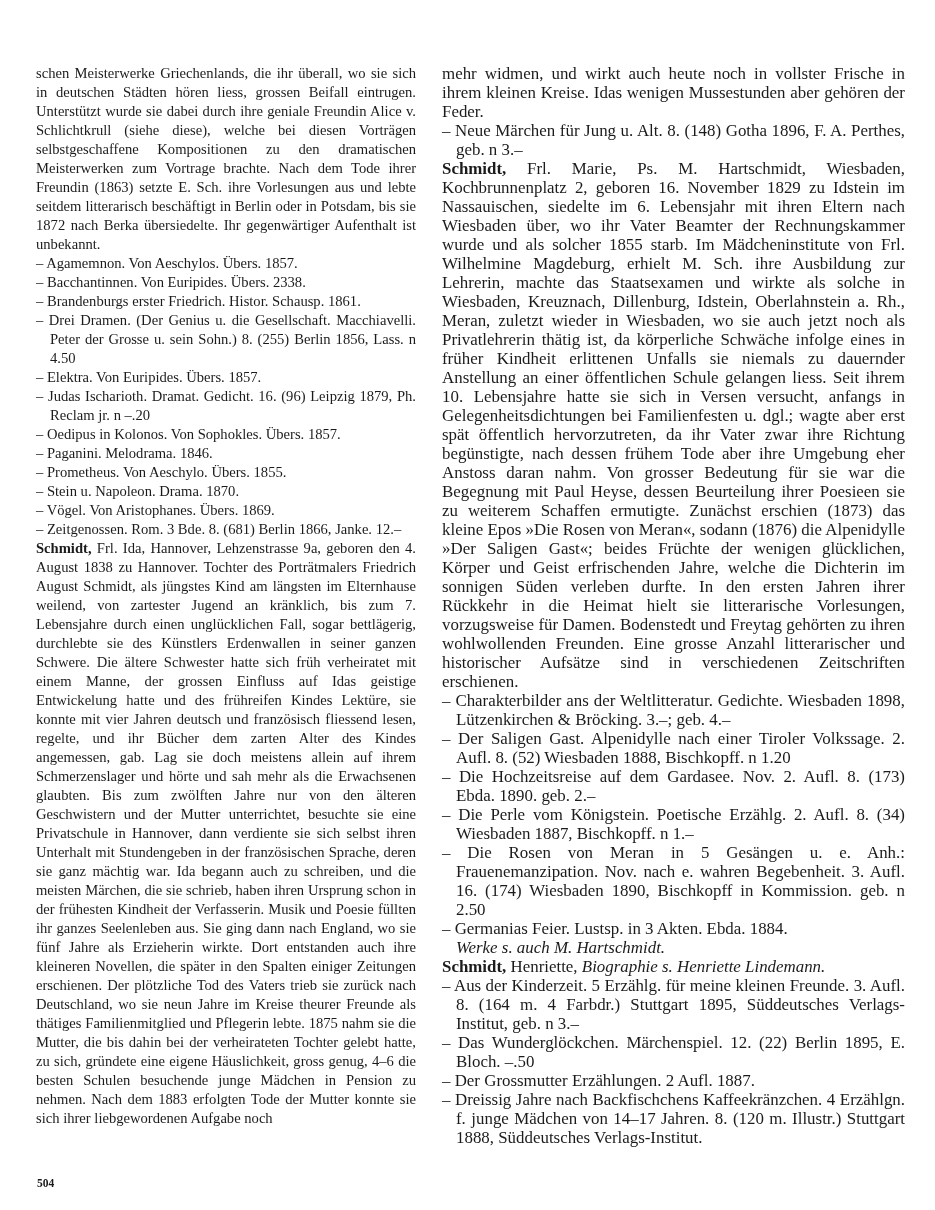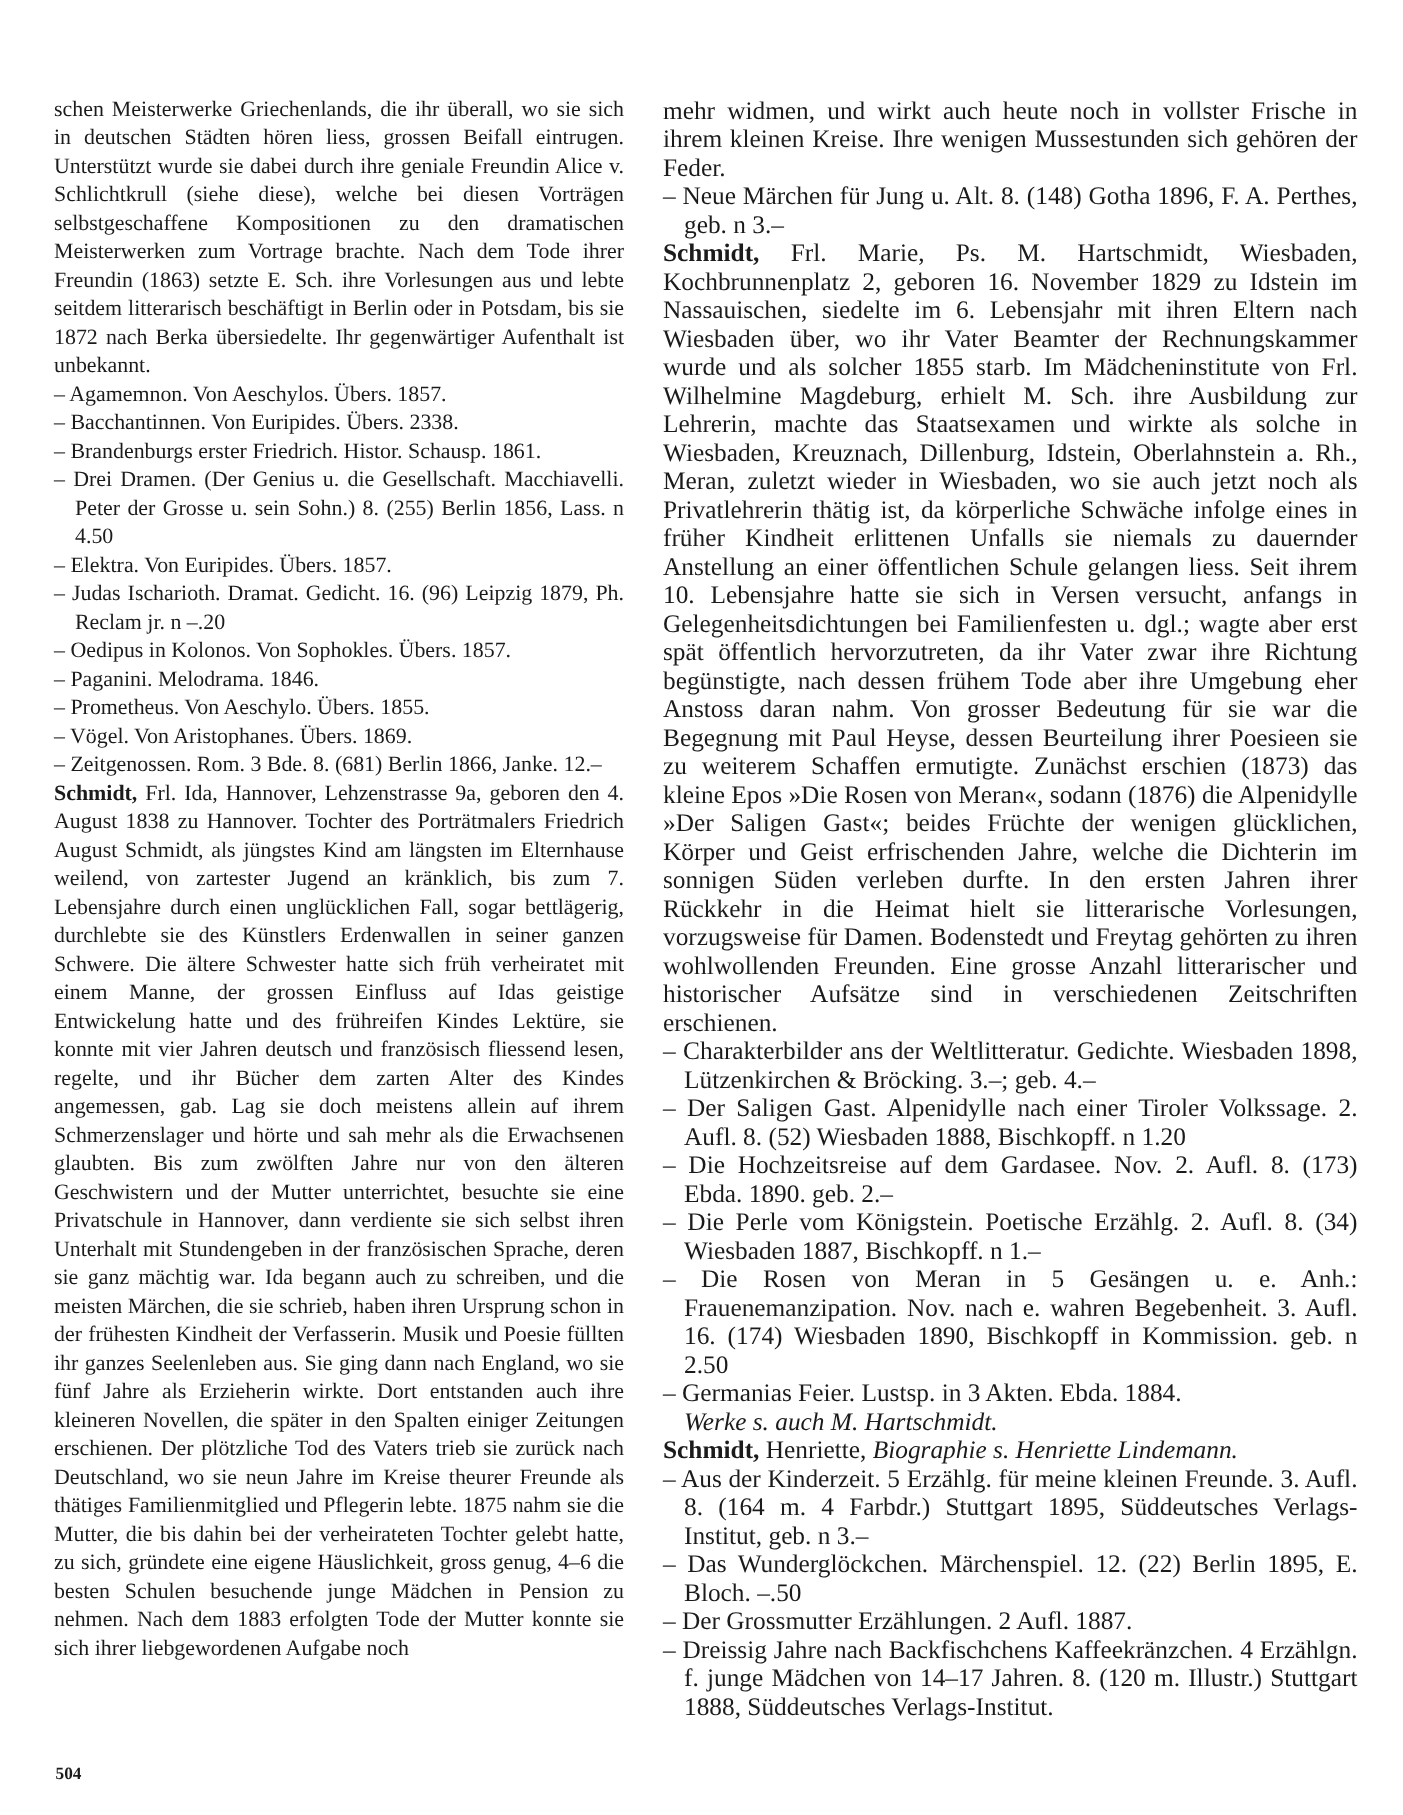--- a/index.html
+++ b/index.html
@@ -86,29 +86,30 @@
       <div class="work-list">
           <div class="work-item">– Agamemnon. Von Aeschylos. Übers. 1857.</div>
           <div class="work-item">– Bacchantinnen. Von Euripides. Übers. 2338.</div>
           <div class="work-item">– Brandenburgs erster Friedrich. Histor. Schausp. 1861.</div>
           <div class="work-item">– Drei Dramen. (Der Genius u. die Gesellschaft. Macchiavelli. Peter der Grosse u. sein Sohn.) 8. (255) Berlin 1856, Lass. n 4.50</div>
           <div class="work-item">– Elektra. Von Euripides. Übers. 1857.</div>
           <div class="work-item">– Judas Ischarioth. Dramat. Gedicht. 16. (96) Leipzig 1879, Ph. Reclam jr. n –.20</div>
           <div class="work-item">– Oedipus in Kolonos. Von Sophokles. Übers. 1857.</div>
           <div class="work-item">– Paganini. Melodrama. 1846.</div>
           <div class="work-item">– Prometheus. Von Aeschylo. Übers. 1855.</div>
+          <div class="work-item">– Stein u. Napoleon. Drama. 1870.</div>
           <div class="work-item">– Vögel. Von Aristophanes. Übers. 1869.</div>
           <div class="work-item">– Zeitgenossen. Rom. 3 Bde. 8. (681) Berlin 1866, Janke. 12.–</div>
         </div>
 
       <p class="entry"><span class="entry-name">Schmidt,</span><span> Frl. Ida, Hannover, Lehzenstrasse 9a, geboren den 4. August 1838 zu Hannover. Tochter des Porträtmalers Friedrich August Schmidt, als jüngstes Kind am längsten im Elternhause weilend, von zartester Jugend an kränklich, bis zum 7. Lebensjahre durch einen unglücklichen Fall, sogar bettlägerig, durchlebte sie des Künstlers Erdenwallen in seiner ganzen Schwere. Die ältere Schwester hatte sich früh verheiratet mit einem Manne, der grossen Einfluss auf Idas geistige Entwickelung hatte und des frühreifen Kindes Lektüre, sie konnte mit vier Jahren deutsch und französisch fliessend lesen, regelte, und ihr Bücher dem zarten Alter des Kindes angemessen, gab. Lag sie doch meistens allein auf ihrem Schmerzenslager und hörte und sah mehr als die Erwachsenen glaubten. Bis zum zwölften Jahre nur von den älteren Geschwistern und der Mutter unterrichtet, besuchte sie eine Privatschule in Hannover, dann verdiente sie sich selbst ihren Unterhalt mit Stundengeben in der französischen Sprache, deren sie ganz mächtig war. Ida begann auch zu schreiben, und die meisten Märchen, die sie schrieb, haben ihren Ursprung schon in der frühesten Kindheit der Verfasserin. Musik und Poesie füllten ihr ganzes Seelenleben aus. Sie ging dann nach England, wo sie fünf Jahre als Erzieherin wirkte. Dort entstanden auch ihre kleineren Novellen, die später in den Spalten einiger Zeitungen erschienen. Der plötzliche Tod des Vaters trieb sie zurück nach Deutschland, wo sie neun Jahre im Kreise theurer Freunde als thätiges Familienmitglied und Pflegerin lebte. 1875 nahm sie die Mutter, die bis dahin bei der verheirateten Tochter gelebt hatte, zu sich, gründete eine eigene Häuslichkeit, gross genug, 4–6 die besten Schulen besuchende junge Mädchen in Pension zu nehmen. Nach dem 1883 erfolgten Tode der Mutter konnte sie sich ihrer liebgewordenen Aufgabe noch</span></p>
     </div>
 
     <div class="col-right">
-      <p class="para">mehr widmen, und wirkt auch heute noch in vollster Frische in ihrem kleinen Kreise. Ihre wenigen Mussestunden sich gehören der Feder.</p>
+      <p class="para">mehr widmen, und wirkt auch heute noch in vollster Frische in ihrem kleinen Kreise. Idas wenigen Mussestunden aber gehören der Feder.</p>
 
       <div class="work-list">
           <div class="work-item">– Neue Märchen für Jung u. Alt. 8. (148) Gotha 1896, F. A. Perthes, geb. n 3.–</div>
         </div>
 
       <p class="entry"><span class="entry-name">Schmidt,</span><span> Frl. Marie, Ps. M. Hartschmidt, Wiesbaden, Kochbrunnenplatz 2, geboren 16. November 1829 zu Idstein im Nassauischen, siedelte im 6. Lebensjahr mit ihren Eltern nach Wiesbaden über, wo ihr Vater Beamter der Rechnungskammer wurde und als solcher 1855 starb. Im Mädcheninstitute von Frl. Wilhelmine Magdeburg, erhielt M. Sch. ihre Ausbildung zur Lehrerin, machte das Staatsexamen und wirkte als solche in Wiesbaden, Kreuznach, Dillenburg, Idstein, Oberlahnstein a. Rh., Meran, zuletzt wieder in Wiesbaden, wo sie auch jetzt noch als Privatlehrerin thätig ist, da körperliche Schwäche infolge eines in früher Kindheit erlittenen Unfalls sie niemals zu dauernder Anstellung an einer öffentlichen Schule gelangen liess. Seit ihrem 10. Lebensjahre hatte sie sich in Versen versucht, anfangs in Gelegenheitsdichtungen bei Familienfesten u. dgl.; wagte aber erst spät öffentlich hervorzutreten, da ihr Vater zwar ihre Richtung begünstigte, nach dessen frühem Tode aber ihre Umgebung eher Anstoss daran nahm. Von grosser Bedeutung für sie war die Begegnung mit Paul Heyse, dessen Beurteilung ihrer Poesieen sie zu weiterem Schaffen ermutigte. Zunächst erschien (1873) das kleine Epos »Die Rosen von Meran«, sodann (1876) die Alpenidylle »Der Saligen Gast«; beides Früchte der wenigen glücklichen, Körper und Geist erfrischenden Jahre, welche die Dichterin im sonnigen Süden verleben durfte. In den ersten Jahren ihrer Rückkehr in die Heimat hielt sie litterarische Vorlesungen, vorzugsweise für Damen. Bodenstedt und Freytag gehörten zu ihren wohlwollenden Freunden. Eine grosse Anzahl litterarischer und historischer Aufsätze sind in verschiedenen Zeitschriften erschienen.</span></p>
 
       <div class="work-list">
           <div class="work-item">– Charakterbilder ans der Weltlitteratur. Gedichte. Wiesbaden 1898, Lützenkirchen &amp; Bröcking. 3.–; geb. 4.–</div>
           <div class="work-item">– Der Saligen Gast. Alpenidylle nach einer Tiroler Volkssage. 2. Aufl. 8. (52) Wiesbaden 1888, Bischkopff. n 1.20</div>

